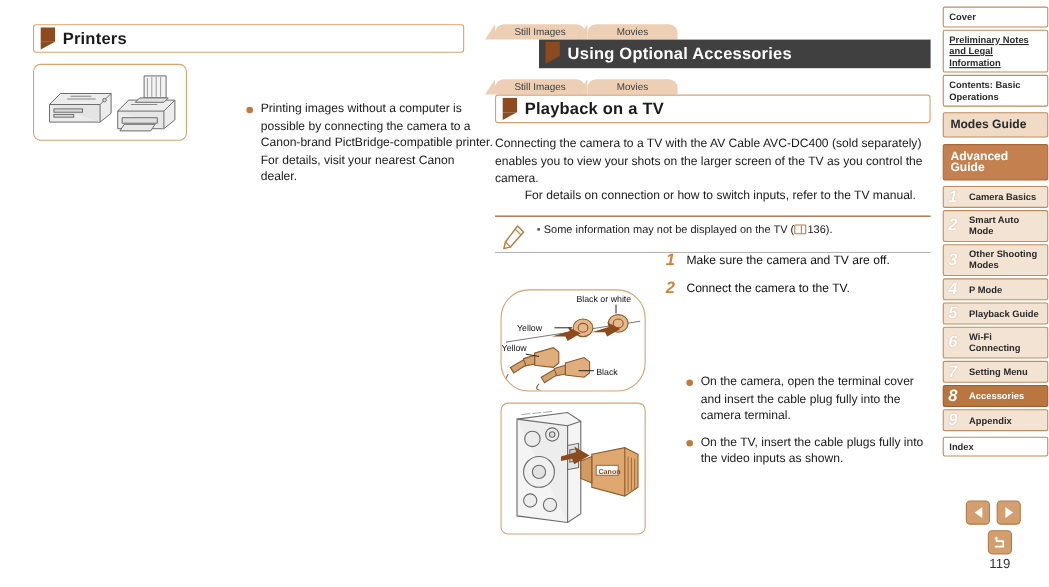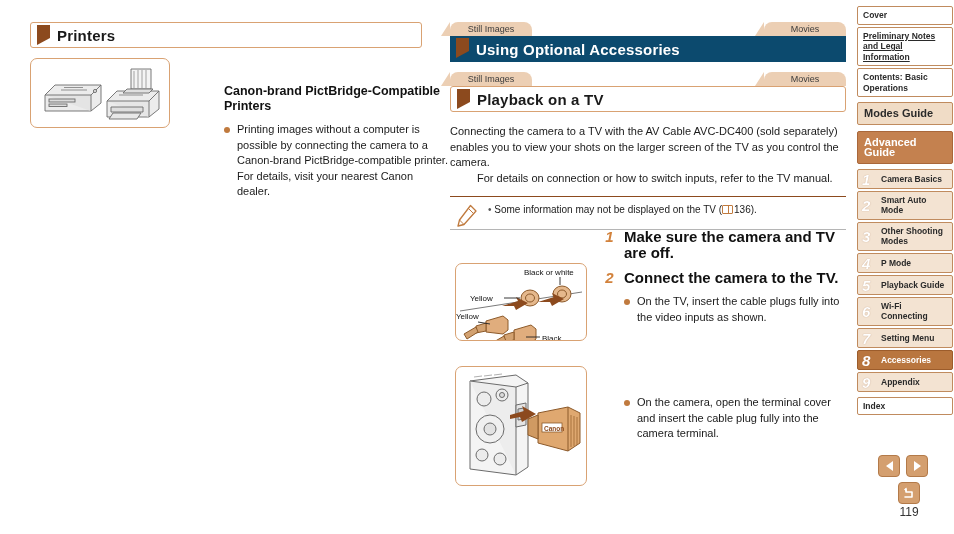--- a/index.html
+++ b/index.html
@@ -6,21 +6,21 @@
   html, body {
     margin: 0; padding: 0;
     width: 954px; height: 534px;
     background: #ffffff;
     font-family: "Liberation Sans", sans-serif;
     overflow: hidden;
   }
   .page { position: relative; width: 954px; height: 534px; background:#fff; }
 
   
-  .hdr-tabs { display:flex; justify-content:space-between; gap:2px; height:14px; }
+  .hdr-tabs { display:flex; justify-content:flex-start; gap:2px; height:14px; }
   .tab {
     background:#eccfb4;
     color:#3b3b3b;
     font-size:9px;
     line-height:14px;
     text-align:center;
     width:82px;
     border-radius:8px 8px 0 0;
     position:relative;
   }
@@ -34,21 +34,21 @@
   .head-bar{
     position:relative;
     height:26px;
     display:flex;
     align-items:center;
     padding-left:26px;
     font-size:15px;
     font-weight:bold;
     letter-spacing:.2px;
   }
-  .head-bar.filled{ background:#0c4a6e; color:#ffffff; }
+  .head-bar.filled{ background:#404040; color:#ffffff;margin-left:40px; }
   .head-bar.outline{
     background:#ffffff; color:#1a1a1a;
     border:1px solid #d9a273;
     border-radius:3px;
   }
   .head-bar .sqtab{
     position:absolute; left:6px; top:2px;
     width:13px; height:13px; background:#8c4a1e;
   }
   .head-bar .sqtab::after{
@@ -105,30 +105,30 @@
     width:1px; background:#c07a3e;
   }
 
   
   .steps{ position:absolute; left:154px; top:207px; width:242px; }
   .step{ display:flex; gap:9px; margin-bottom:9px; }
   .step-num{
     font-size:15px; font-weight:bold; font-style:italic;
     color:#d2823c; line-height:16px; width:11px; flex:none; text-align:center;
   }
-  .step-title{ font-size:15px; font-weight:bold; color:#111; line-height:16px; }
+  .step-title{ font-size:11px; font-weight:normal; color:#111; line-height:16px; }
   .step-sub{ margin-left:20px; }
   .step-sub ul.bullets li{ font-size:11px; }
 
   .figbox{
     position:absolute;
     border:1px solid #d9a273; border-radius:7px;
     background:#fff; overflow:hidden;
   }
-  #fig-cable{ left:5px; top:241px; width:132px; height:78px; }
+  #fig-cable{ left:5px; top:241px; width:132px; height:93px;border-radius:26px; }
   #fig-camera{ left:5px; top:344px; width:132px; height:120px; }
 
   
   .sidebar{ position:absolute; left:857px; top:6px; width:96px; }
   .nav-item{
     position:relative;
     border:1px solid #c08b5e;
     border-radius:2px;
     background:#f3e3d2;
     margin-bottom:2px;
@@ -204,21 +204,20 @@
           <path d="M96 30 L122 30 L118 34 L92 34 Z" fill="#e0e0e0"></path>
 
           <path d="M80 48 L112 48 L112 53 L80 53 Z" fill="#dfdfdf"></path>
           <path d="M82 54 L110 54 L106 60 L78 60 Z" fill="#e8e8e8"></path>
           <path d="M88 36 L112 36" stroke-width="0.7"></path>
         </g>
       </svg>
     </div>
 
     <div class="left-body">
-      <div class="sub-title">Canon-brand PictBridge-Compatible Printers</div>
       <ul class="bullets">
         <li>Printing images without a computer is possible by connecting the camera to a Canon-brand PictBridge-compatible printer. For details, visit your nearest Canon dealer.</li>
       </ul>
     </div>
   </div>
 
   <div class="col-center">
 
     <div class="hdr-tabs">
       <div class="tab">Still Images</div>
@@ -344,28 +343,28 @@
 
     <div class="steps">
       <div class="step">
         <div class="step-num">1</div>
         <div class="step-title">Make sure the camera and TV are off.</div>
       </div>
       <div class="step" style="margin-bottom:2px;">
         <div class="step-num">2</div>
         <div class="step-title">Connect the camera to the TV.</div>
       </div>
+      <div class="step-sub" style="margin-top:70px;">
+        <ul class="bullets">
+          <li>On the camera, open the terminal cover and insert the cable plug fully into the camera terminal.</li>
+        </ul>
+      </div>
       <div class="step-sub">
         <ul class="bullets">
           <li>On the TV, insert the cable plugs fully into the video inputs as shown.</li>
-        </ul>
-      </div>
-      <div class="step-sub" style="margin-top:70px;">
-        <ul class="bullets">
-          <li>On the camera, open the terminal cover and insert the cable plug fully into the camera terminal.</li>
         </ul>
       </div>
     </div>
   </div>
 
   <div class="sidebar">
 
     <div class="nav-item plain">
       <span>Cover</span>
     </div>

